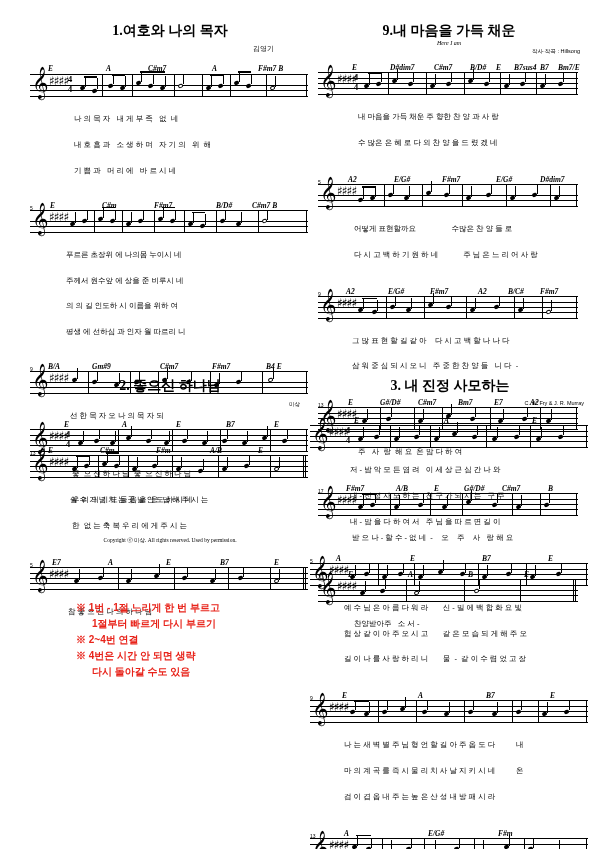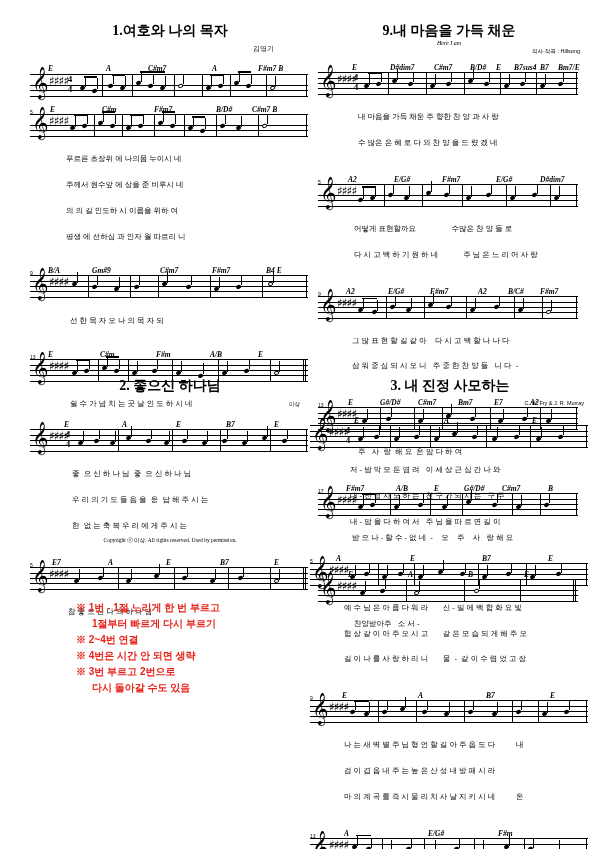--- a/index.html
+++ b/index.html
@@ -220,20 +220,25 @@
         <div class="beam" style="left:208px; top:-4px; width:13px;"></div>
         <div class="note open" style="left:240px; top:11px;"></div>
           <div class="stem" style="left:244.5px; top:1px; height:11px;"></div>
         <div class="barline" style="left:72px;"></div>
         <div class="barline" style="left:102px;"></div>
         <div class="barline" style="left:144px;"></div>
         <div class="barline" style="left:172px;"></div>
         <div class="barline" style="left:200px;"></div>
         <div class="barline" style="left:236px;"></div>
         <div class="barline" style="left:276px;"></div>
+      </div>
+      <div class="lyrics" style="margin-top:1px; padding-left:44px;">
+        <div class="lyricline">나 의 목 자   내 게 부 족   없  네</div>
+        <div class="lyricline">내 호 흡 과   소 생 하 며   자 기 의   위  해</div>
+        <div class="lyricline">기 쁨 과   머 리 에   바 르 시 네</div>
       </div>
     </div>
 
     <div class="system" style="margin-top:6px; width:278px;">
       <div style="position:relative; height:11px;">
         <span class="chord" style="left:20px; top:2px;">E</span>
         <span class="chord" style="left:72px; top:2px;">C#m</span>
         <span class="chord" style="left:124px; top:2px;">F#m7</span>
         <span class="chord" style="left:186px; top:2px;">B/D#</span>
         <span class="chord" style="left:222px; top:2px;">C#m7 B</span>
@@ -875,22 +880,22 @@
           <div class="stem" style="left:258.5px; top:-1px; height:10px;"></div>
         <div class="barline" style="left:68px;"></div>
         <div class="barline" style="left:106px;"></div>
         <div class="barline" style="left:154px;"></div>
         <div class="barline" style="left:202px;"></div>
         <div class="barline" style="left:228px;"></div>
         <div class="barline" style="left:276px;"></div>
       </div>
       <div class="lyrics" style="margin-top:1px; padding-left:34px;">
         <div class="lyricline">나 는 새 벽 별 주 님 형 언 할 길 아 주 옵 도 다          내</div>
+        <div class="lyricline">마 의 계 곡 를 즉 시 물 리 치 사 날 지 키 시 네          온</div>
         <div class="lyricline">검 이 겹 옵 내 주 는 높 은 산 성 내 방 패 시 라</div>
-        <div class="lyricline">마 의 계 곡 를 즉 시 물 리 치 사 날 지 키 시 네          온</div>
       </div>
     </div>
 
     <div class="system" style="margin-top:8px; width:278px;">
       <div style="position:relative; height:11px;">
         <span class="chord" style="left:34px; top:2px;">A</span>
         <span class="chord" style="left:118px; top:2px;">E/G#</span>
         <span class="chord" style="left:188px; top:2px;">F#m</span>
       </div>
       <div class="staff">
@@ -927,17 +932,16 @@
 
     </div>
 
   </div>
 
   <div class="notes-block" style="left:76px; top:600px;">
     <div class="line">※ 1번 - 1절 느리게 한 번 부르고</div>
     <div class="line" style="padding-left:16px;">1절부터 빠르게 다시 부르기</div>
     <div class="line">※ 2~4번 연결</div>
     <div class="line">※ 4번은 시간 안 되면 생략</div>
-    <div class="line">※ 3번 부르고 2번으로</div>
     <div class="line" style="padding-left:16px;">다시 돌아갈 수도 있음</div>
   </div>
 
 </div>
 
 </body></html>

